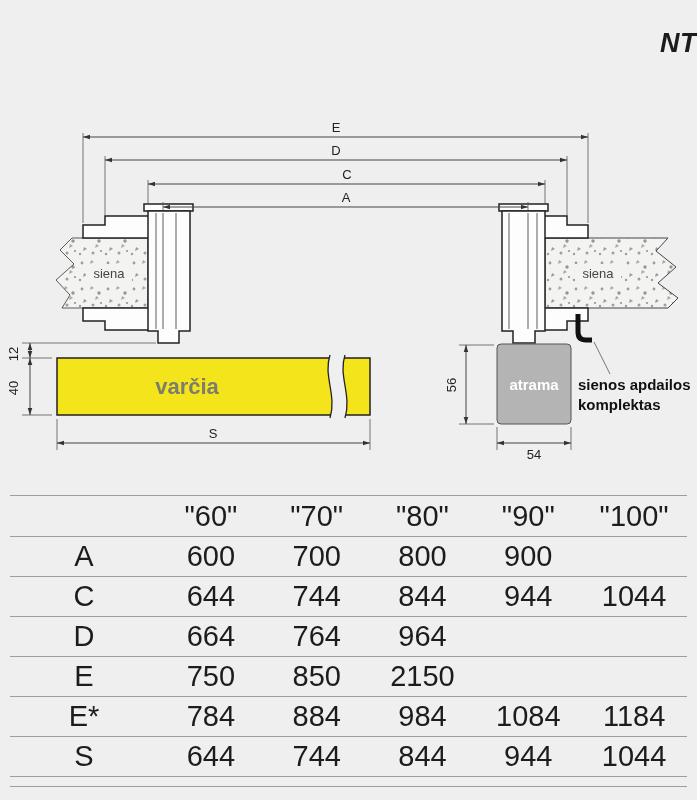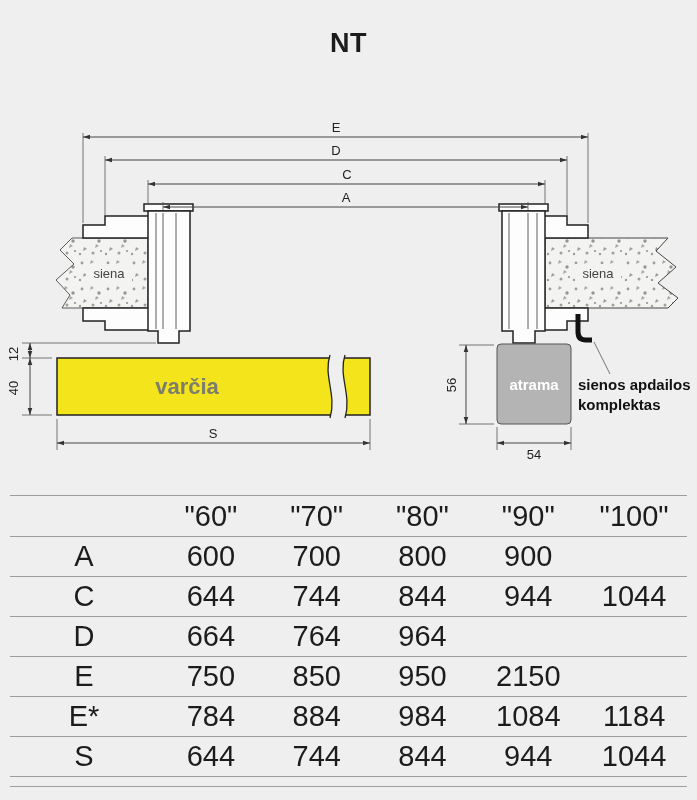--- a/index.html
+++ b/index.html
@@ -3,21 +3,21 @@
 <meta charset="utf-8">
 <style>
   html,body{margin:0;padding:0;}
   body{
     width:697px;height:800px;
     background:#efefef;
     font-family:"Liberation Sans",sans-serif;
     color:#1c1c1c;
     overflow:hidden;
   }
-  .header{height:118px;display:flex;justify-content:center;align-items:flex-start;}
+  .header{height:118px;display:flex;justify-content:flex-end;align-items:flex-start;font-style:italic;}
   .page-title{margin-top:28px;font-size:27px;font-weight:700;letter-spacing:.5px;}
   svg.diagram{display:block;width:697px;height:345px;}
 
   
   .dim-label{font:13px "Liberation Sans",sans-serif;fill:#222;}
   .siena-label{font:13px "Liberation Sans",sans-serif;fill:#444;}
   .varcia-label{font:700 22px "Liberation Sans",sans-serif;fill:#7d7d6e;}
   .atrama-label{font:700 15px "Liberation Sans",sans-serif;fill:#ffffff;}
   .note-label{font:700 15px "Liberation Sans",sans-serif;fill:#111;}
 
@@ -196,21 +196,20 @@
     <div class="t-cell">D</div>
     <div class="t-cell">664</div>
     <div class="t-cell">764</div>
     <div class="t-cell">964</div>
   </div>
 
   <div class="t-row">
     <div class="t-cell">E</div>
     <div class="t-cell">750</div>
     <div class="t-cell">850</div>
-    <div class="t-cell">950</div>
     <div class="t-cell">2150</div>
   </div>
 
   <div class="t-row">
     <div class="t-cell">E*</div>
     <div class="t-cell">784</div>
     <div class="t-cell">884</div>
     <div class="t-cell">984</div>
     <div class="t-cell">1084</div>
     <div class="t-cell">1184</div>

